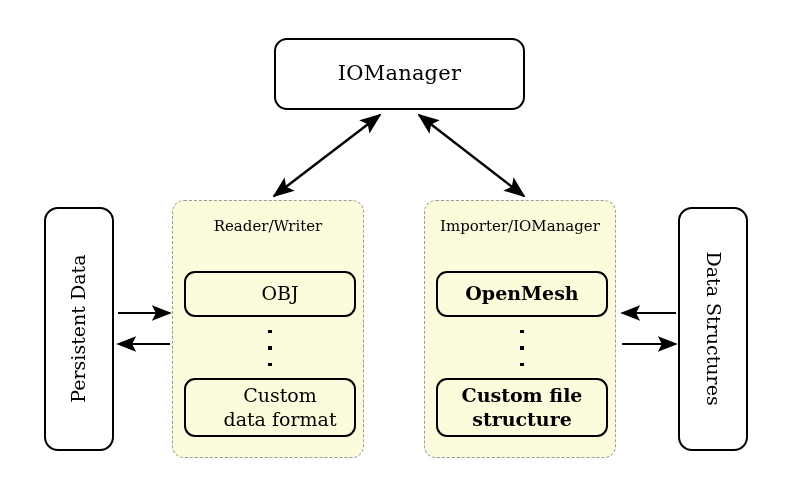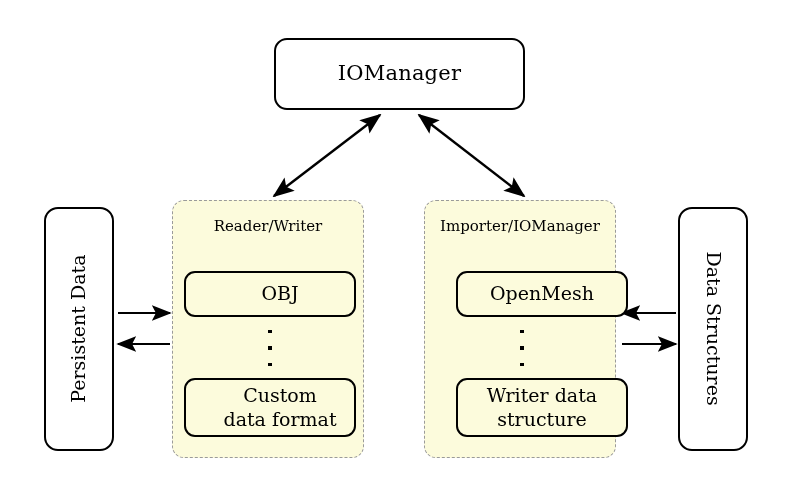--- a/index.html
+++ b/index.html
@@ -140,21 +140,22 @@
   }
   .inner-bottom {
     top: 378px;
     height: 59px;
   }
   #obj-node, #custom-file-format-node {
     left: 184px;
     padding-left: 20px;
   }
   #openmesh-node, #custom-data-structure-node {
-    left: 456px;
+    left: 436px;
+    font-weight: bold;
   }
 
   
   .ellipsis {
     position: absolute;
     width: 20px;
     top: 330px;
     height: 36px;
     display: flex;
     flex-direction: column;
@@ -236,17 +237,17 @@
     <span class="node-label">OpenMesh</span>
   </div>
 
   <div class="ellipsis" id="importer-exporter-ellipsis">
     <span class="dot"></span>
     <span class="dot"></span>
     <span class="dot"></span>
   </div>
 
   <div class="node inner-node inner-bottom" id="custom-data-structure-node">
-    <span class="node-label">Writer data
+    <span class="node-label">Custom file
 structure</span>
   </div>
 
 </div>
 
 </body></html>

